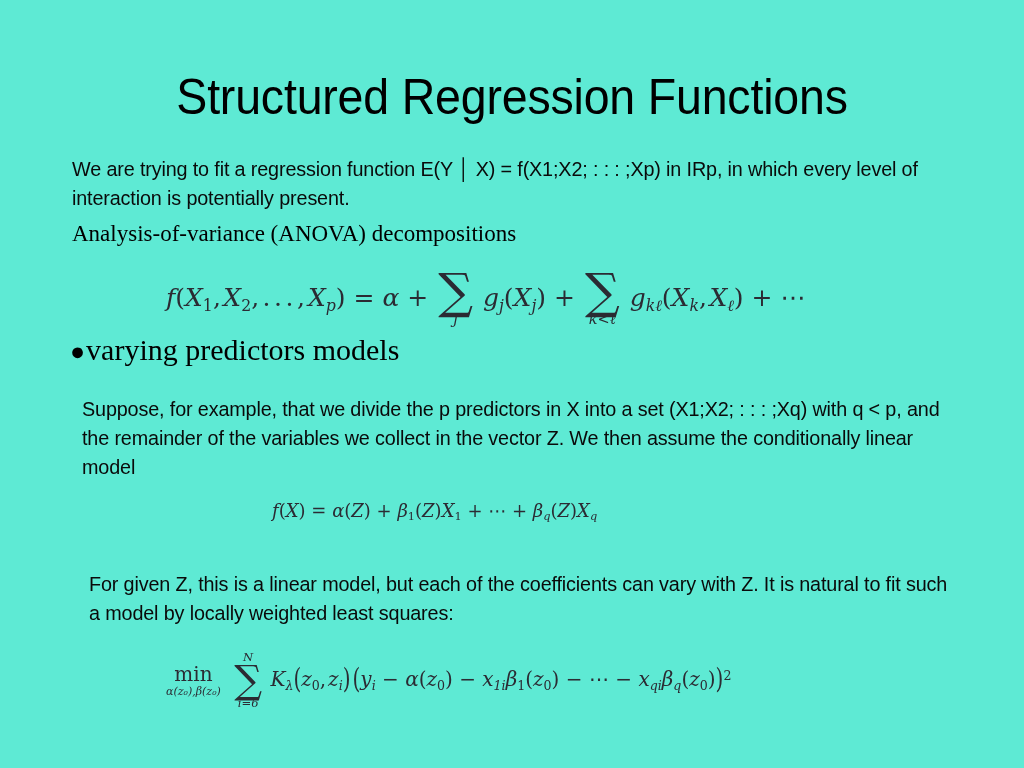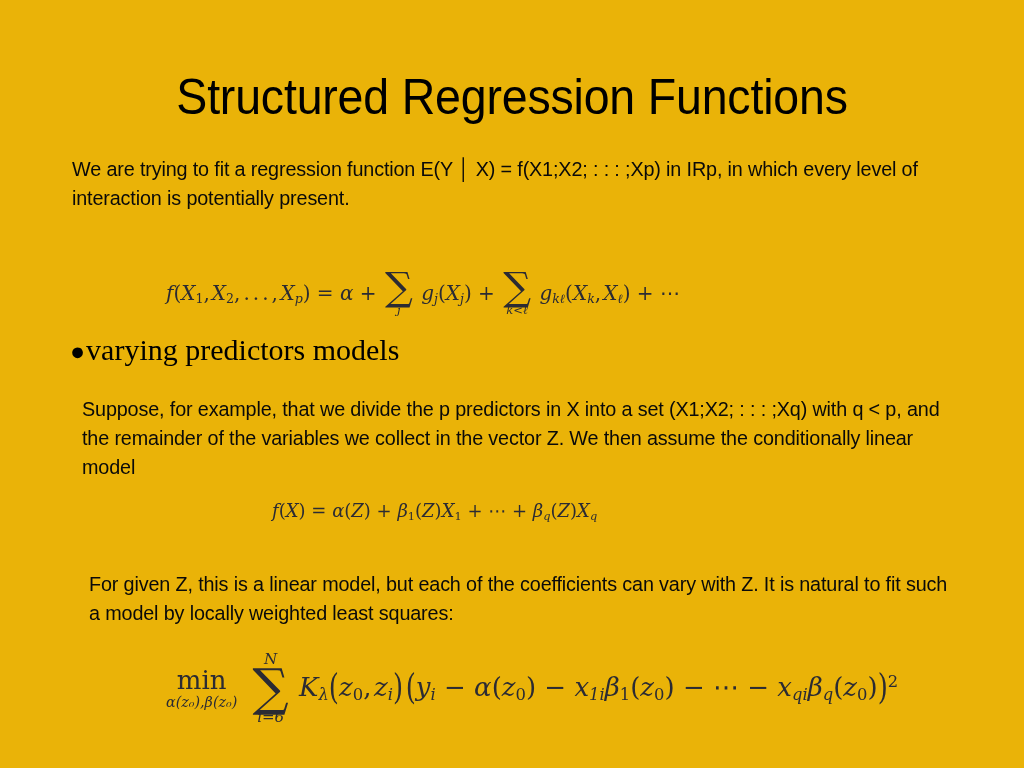--- a/index.html
+++ b/index.html
@@ -13,21 +13,21 @@
     position: relative;
     overflow: hidden;
     font-family: "Liberation Sans", sans-serif;
     color: #000000;
     -webkit-font-smoothing: antialiased;
   }
 
   .slide {
     position: absolute;
     inset: 0;
-    background: #eab308;
+    background: #5eead4;
   }
 
   
   .slide-title {
     position: absolute;
     top: 68px;
     left: 0;
     width: 1024px;
     text-align: center;
     font-family: "Liberation Sans Narrow", "Liberation Sans", sans-serif;
@@ -117,33 +117,33 @@
     line-height: 0;
   }
   sub.it, sup.it { font-style: italic; }
   sub { vertical-align: -0.28em; }
   sup { vertical-align: 0.52em; }
 
   
   #formula-anova {
     left: 166px;
     top: 272px;
-    font-size: 20px;
+    font-size: 25px;
   }
   
   #formula-linear {
     left: 272px;
     top: 500px;
     font-size: 18px;
   }
   
   #formula-min {
     left: 166px;
     top: 652px;
-    font-size: 26px;
+    font-size: 20px;
   }
 
   
   .bigop {
     display: inline-block;
     vertical-align: middle;
     text-align: center;
     font-style: normal;
     position: relative;
     margin: 0 2px;
@@ -203,20 +203,21 @@
 </style>
 </head>
 <body style="background: rgb(255, 255, 255);">
 
 <div class="slide">
 
   <div class="slide-title">Structured Regression Functions</div>
 
   <div class="body-sans" id="para-intro">We are trying to fit a regression function E(Y │ X) = f(X1;X2; : : : ;Xp) in IRp, in which every level of interaction is potentially present.</div>
 
+  <div class="body-serif" id="anova-line">Analysis-of-variance (ANOVA) decompositions</div>
 
   <div class="math" id="formula-anova" style="color: rgb(43, 43, 51);">
     <span class="mi">f</span><span class="op">(</span><span class="mi">X</span><sub>1</sub><span class="op">,</span> <span class="mi">X</span><sub>2</sub><span class="op thin">, . . . ,</span> <span class="mi">X</span><sub class="it">p</sub><span class="op">)</span>
     <span class="op">=</span>
     <span class="mi">α</span>
     <span class="op">+</span>
     <span class="bigop">
       <span class="glyph">∑</span>
       <span class="lim-bot">j</span>
     </span>

